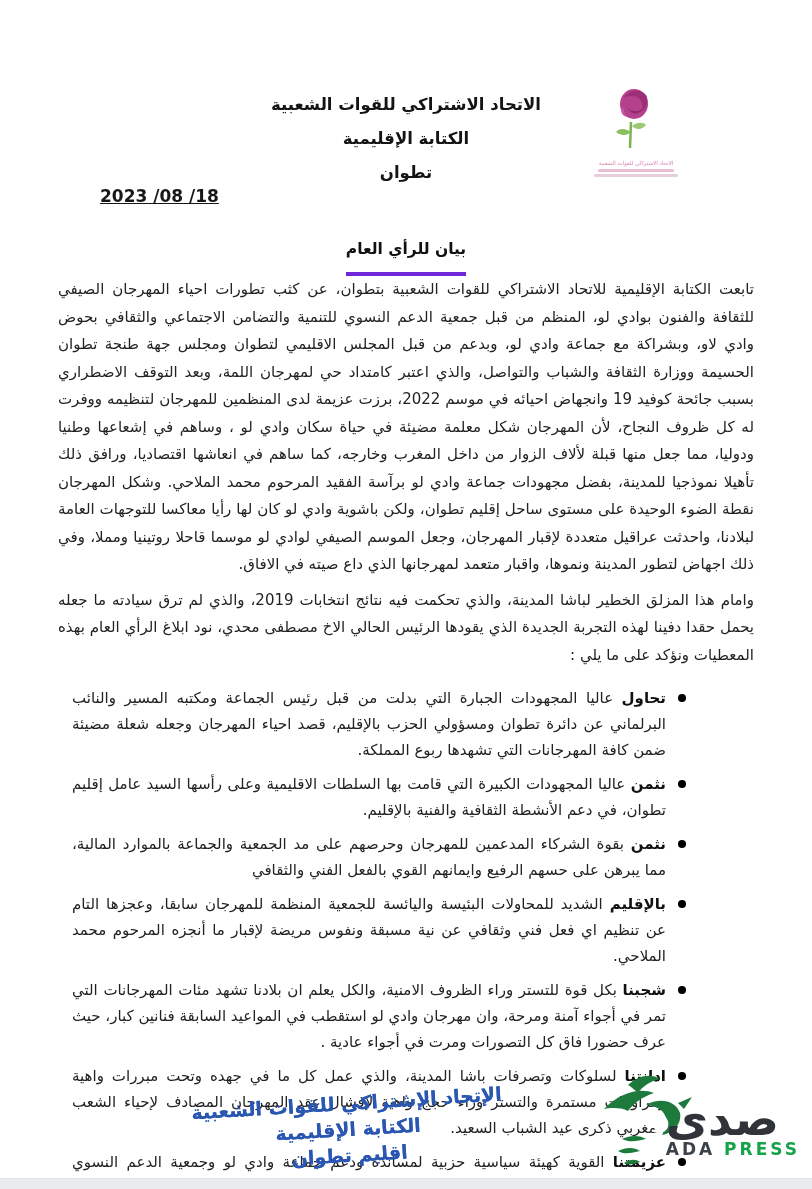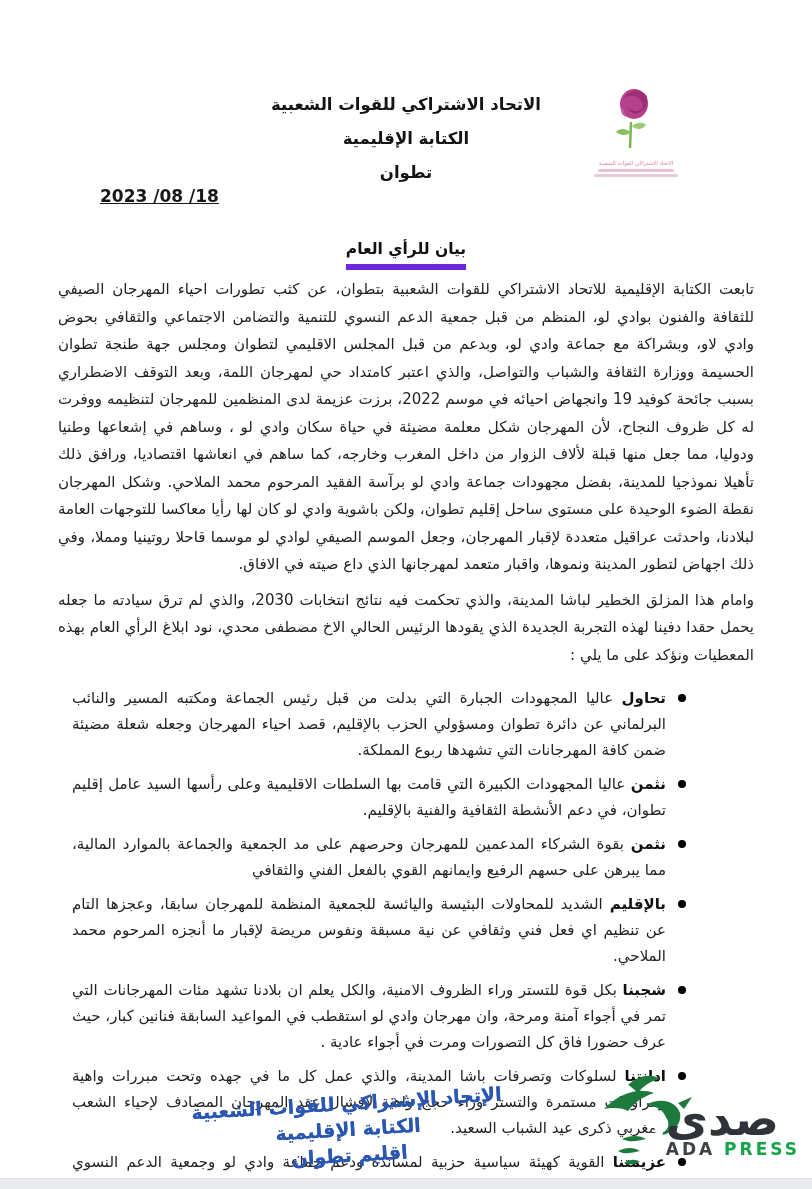--- a/index.html
+++ b/index.html
@@ -11,21 +11,21 @@
   .org-header{position:absolute;top:88px;left:0;right:0;text-align:center;}
   .org-header .line{font-weight:bold;font-size:16.5px;line-height:34px;color:#141414;}
   .rose-logo{position:absolute;top:82px;right:128px;width:96px;text-align:center;}
   .rose-logo svg{display:block;margin:0 auto;}
   .rose-caption{font-size:5.5px;color:#d884ad;line-height:7px;white-space:nowrap;}
   .rose-bar{height:3px;background:#e7aec9;margin:2px 10px 0 10px;border-radius:2px;opacity:.8;}
   .rose-bar.b2{background:#dfc0d2;margin:2px 6px 0 6px;}
   .date-line{position:absolute;top:186px;left:100px;font-weight:bold;font-size:17px;color:#171717;direction:ltr;text-decoration:underline;}
   
   .doc-title{position:absolute;top:240px;left:0;right:0;text-align:center;font-weight:bold;font-size:15.5px;color:#111;}
-  .doc-title .u{border-bottom:6px solid #6d28d9;padding-bottom:6px;text-align:right;}
+  .doc-title .u{border-bottom:4px solid #6d28d9;padding-bottom:14px;text-align:right;}
   
   .body-text{position:absolute;top:276px;right:58px;left:58px;direction:rtl;text-align:justify;}
   .body-text p{margin:0;font-size:15px;line-height:27.5px;color:#222;}
   .body-text p.p2{margin-top:8px;}
   ul.points{list-style:none;margin:16px 88px 0 14px;padding:0;direction:rtl;}
   ul.points li{position:relative;margin:0 0 8px 0;font-size:15px;line-height:26px;color:#222;text-align:justify;}
   ul.points li .dot{position:absolute;right:-20px;top:9px;width:8px;height:8px;border-radius:50%;background:#000;}
   ul.points li .lead{font-weight:bold;color:#111;}
   
   .stamp{
@@ -73,21 +73,21 @@
   </div>
 
   <div class="date-line">2023 /08 /18</div>
 
   <div class="doc-title">
     <span class="u">بيان للرأي العام</span>
   </div>
 
   <div class="body-text">
     <p class="p1">تابعت الكتابة الإقليمية للاتحاد الاشتراكي للقوات الشعبية بتطوان، عن كثب تطورات احياء المهرجان الصيفي للثقافة والفنون بوادي لو، المنظم من قبل جمعية الدعم النسوي للتنمية والتضامن الاجتماعي والثقافي بحوض وادي لاو، وبشراكة مع جماعة وادي لو، وبدعم من قبل المجلس الاقليمي لتطوان ومجلس جهة طنجة تطوان الحسيمة ووزارة الثقافة والشباب والتواصل، والذي اعتبر كامتداد حي لمهرجان اللمة، وبعد التوقف الاضطراري بسبب جائحة كوفيد 19 وانجهاض احيائه في موسم 2022، برزت عزيمة لدى المنظمين للمهرجان لتنظيمه ووفرت له كل ظروف النجاح، لأن المهرجان شكل معلمة مضيئة في حياة سكان وادي لو ، وساهم في إشعاعها وطنيا ودوليا، مما جعل منها قبلة لألاف الزوار من داخل المغرب وخارجه، كما ساهم في انعاشها اقتصاديا، ورافق ذلك تأهيلا نموذجيا للمدينة، بفضل مجهودات جماعة وادي لو برآسة الفقيد المرحوم محمد الملاحي. وشكل المهرجان نقطة الضوء الوحيدة على مستوى ساحل إقليم تطوان، ولكن باشوية وادي لو كان لها رأيا معاكسا للتوجهات العامة لبلادنا، واحدثت عراقيل متعددة لإقبار المهرجان، وجعل الموسم الصيفي لوادي لو موسما قاحلا روتينيا ومملا، وفي ذلك اجهاض لتطور المدينة ونموها، واقبار متعمد لمهرجانها الذي داع صيته في الافاق.</p>
-    <p class="p2">وامام هذا المزلق الخطير لباشا المدينة، والذي تحكمت فيه نتائج انتخابات 2030، والذي لم ترق سيادته ما جعله يحمل حقدا دفينا لهذه التجربة الجديدة الذي يقودها الرئيس الحالي الاخ مصطفى محدي، نود ابلاغ الرأي العام بهذه المعطيات ونؤكد على ما يلي :</p>
+    <p class="p2">وامام هذا المزلق الخطير لباشا المدينة، والذي تحكمت فيه نتائج انتخابات 2019، والذي لم ترق سيادته ما جعله يحمل حقدا دفينا لهذه التجربة الجديدة الذي يقودها الرئيس الحالي الاخ مصطفى محدي، نود ابلاغ الرأي العام بهذه المعطيات ونؤكد على ما يلي :</p>
 
     <ul class="points">
       <li><span class="dot"></span><span class="lead">تحاول</span><span> عاليا المجهودات الجبارة التي بدلت من قبل رئيس الجماعة ومكتبه المسير والنائب البرلماني عن دائرة تطوان ومسؤولي الحزب بالإقليم، قصد احياء المهرجان وجعله شعلة مضيئة ضمن كافة المهرجانات التي تشهدها ربوع المملكة.</span></li>
       <li><span class="dot"></span><span class="lead">نثمن</span><span> عاليا المجهودات الكبيرة التي قامت بها السلطات الاقليمية وعلى رأسها السيد عامل إقليم تطوان، في دعم الأنشطة الثقافية والفنية بالإقليم.</span></li>
       <li><span class="dot"></span><span class="lead">نثمن</span><span> بقوة الشركاء المدعمين للمهرجان وحرصهم على مد الجمعية والجماعة بالموارد المالية، مما يبرهن على حسهم الرفيع وايمانهم القوي بالفعل الفني والثقافي</span></li>
       <li><span class="dot"></span><span class="lead">بالإقليم</span><span> الشديد للمحاولات البئيسة واليائسة للجمعية المنظمة للمهرجان سابقا، وعجزها التام عن تنظيم اي فعل فني وثقافي عن نية مسبقة ونفوس مريضة لإقبار ما أنجزه المرحوم محمد الملاحي.</span></li>
       <li><span class="dot"></span><span class="lead">شجبنا</span><span> بكل قوة للتستر وراء الظروف الامنية، والكل يعلم ان بلادنا تشهد مئات المهرجانات التي تمر في أجواء آمنة ومرحة، وان مهرجان وادي لو استقطب في المواعيد السابقة فنانين كبار، حيث عرف حضورا فاق كل التصورات ومرت في أجواء عادية .</span></li>
       <li><span class="dot"></span><span class="lead">ادانتنا</span><span> لسلوكات وتصرفات باشا المدينة، والذي عمل كل ما في جهده وتحت مبررات واهية ومراوغات مستمرة والتستر وراء حجج واهية لإفشال عقد المهرجان المصادف لإحياء الشعب المغربي ذكرى عيد الشباب السعيد.</span></li>
       <li><span class="dot"></span><span class="lead">عزيمتنا</span><span> القوية كهيئة سياسية حزبية لمساندة ودعم جماعة وادي لو وجمعية الدعم النسوي للتنمية والتضامن الاجتماعي والثقافي بحوض وادي لاو المنظمان للمهرجان ضدا على كل المحاولات البئيسة ذات الرؤية الضيقة لقبر المهرجان الذي تشبث وصر على بقائه، لأنه شكل جزء من هويتها وذاكرتها والذي تحاول بعض النفوس المريضة والعاجزة طمسها.</span></li>
     </ul>

